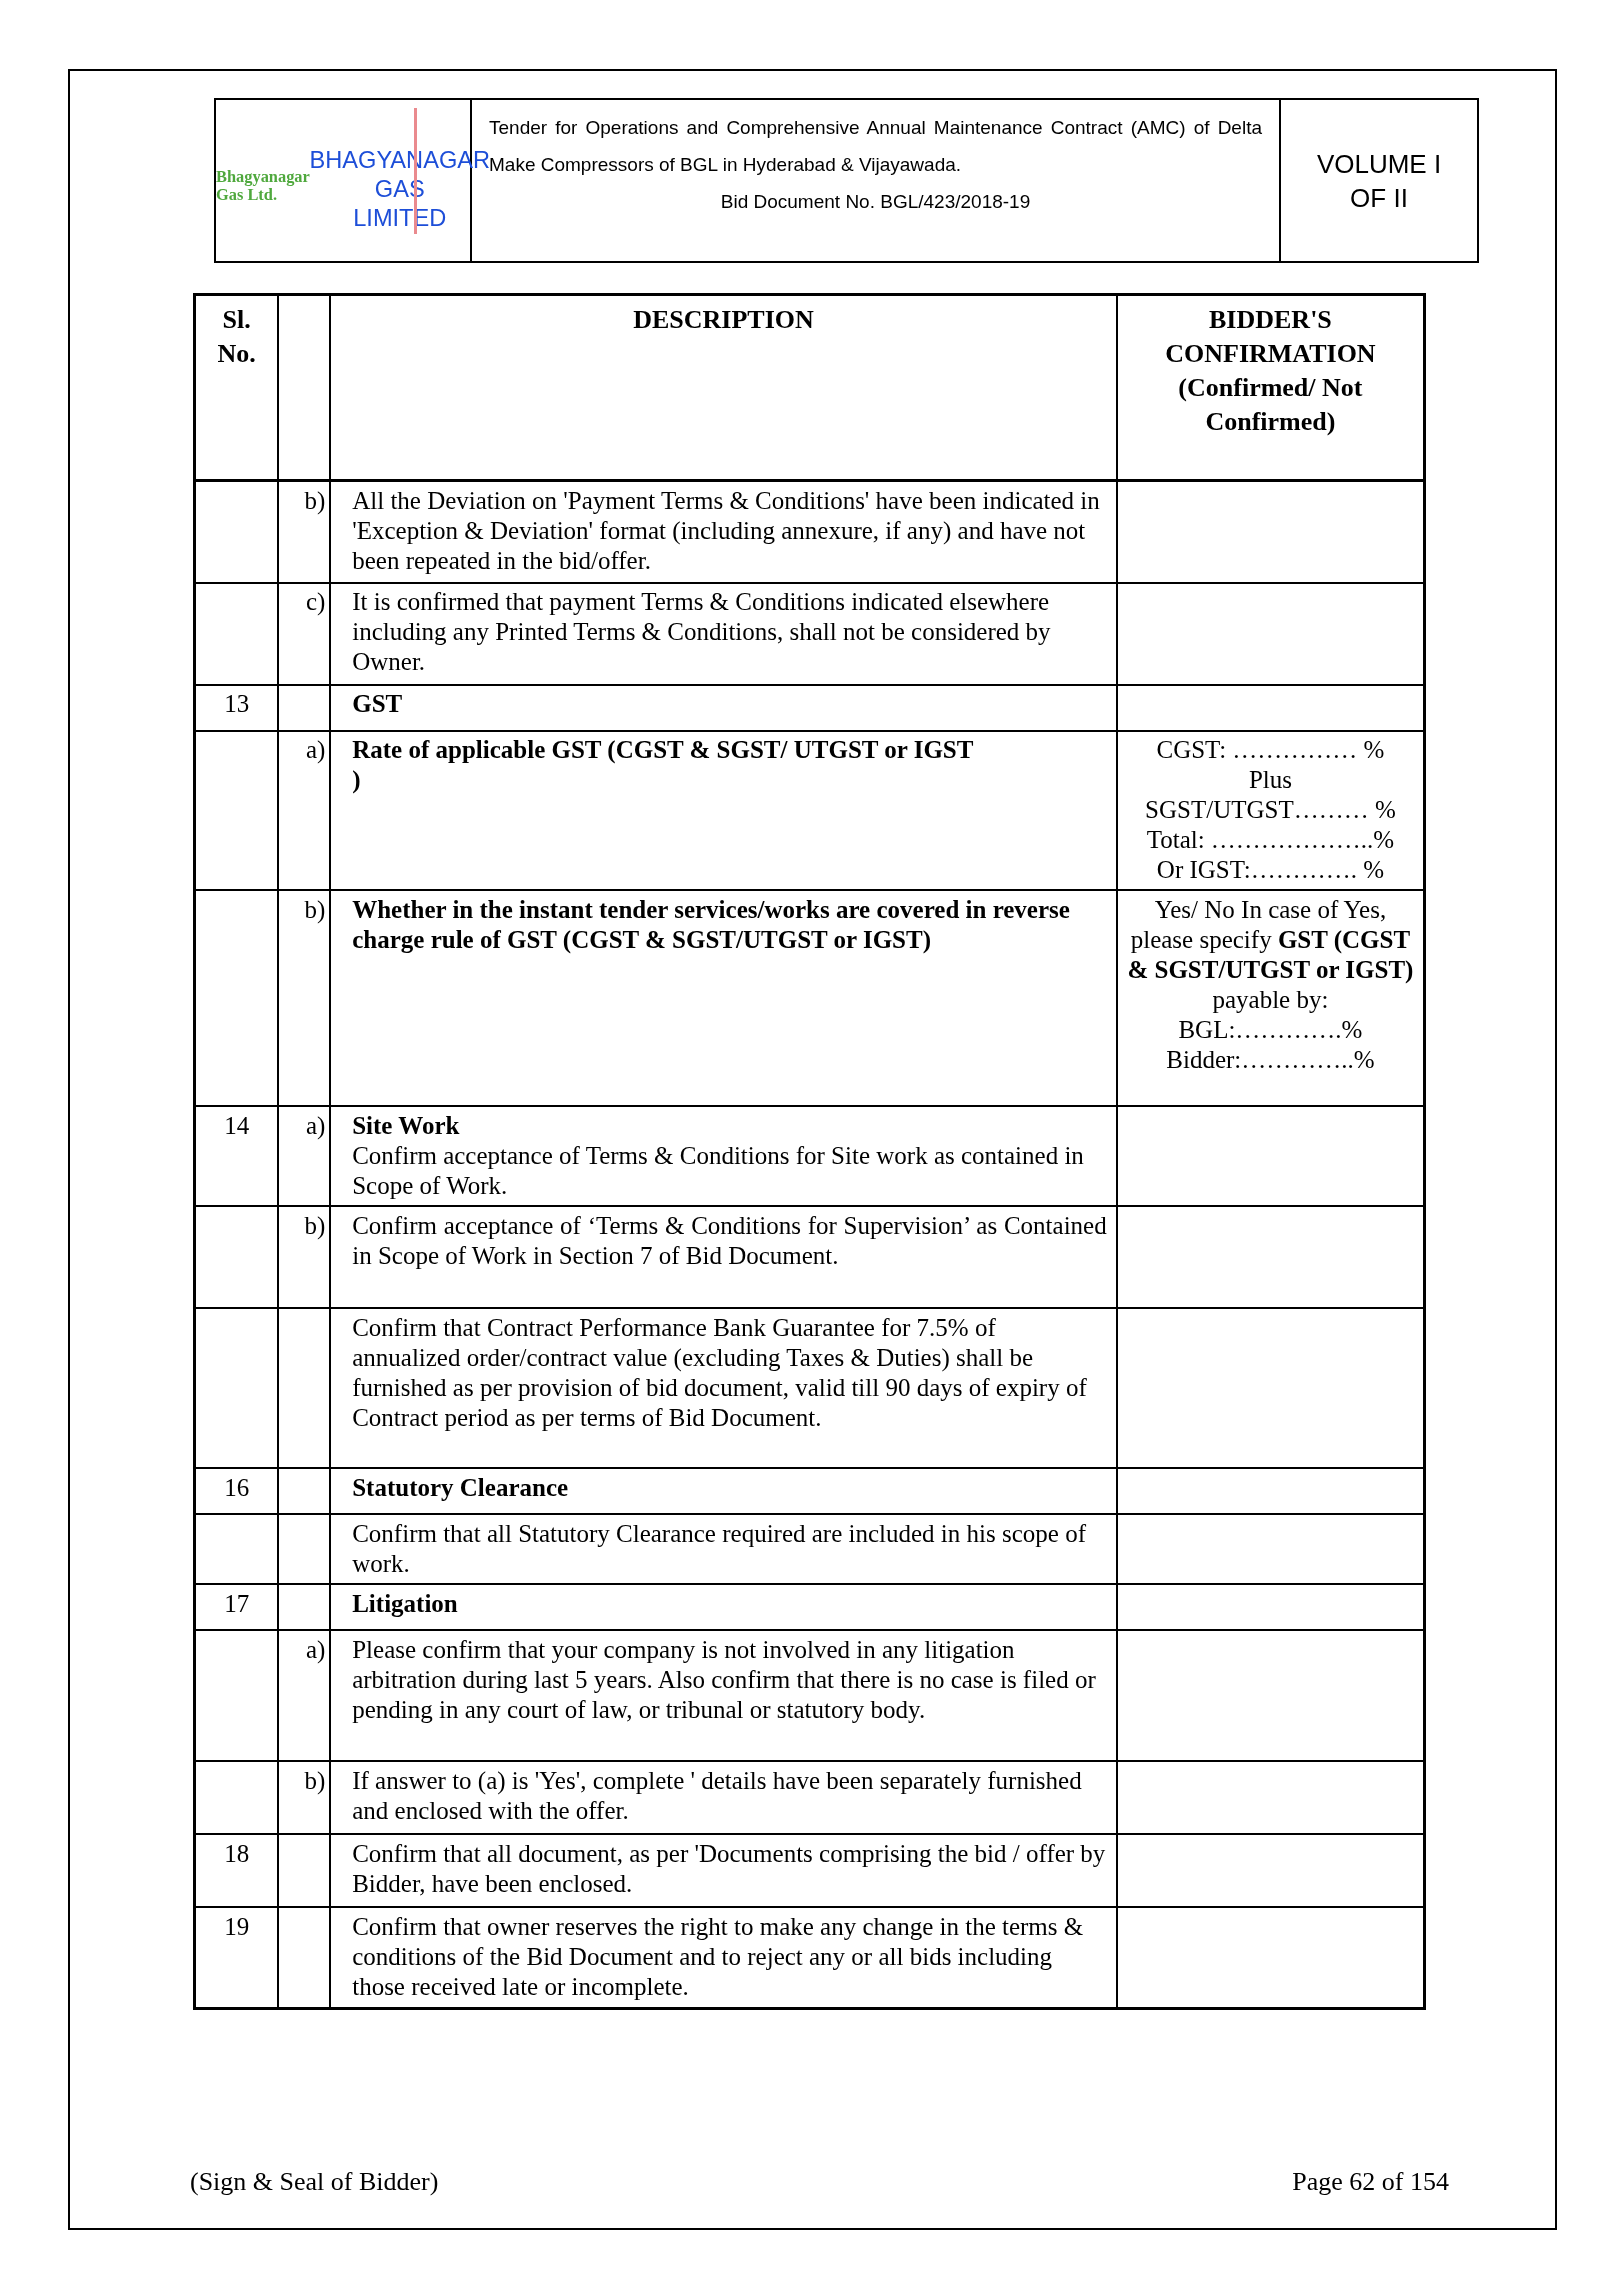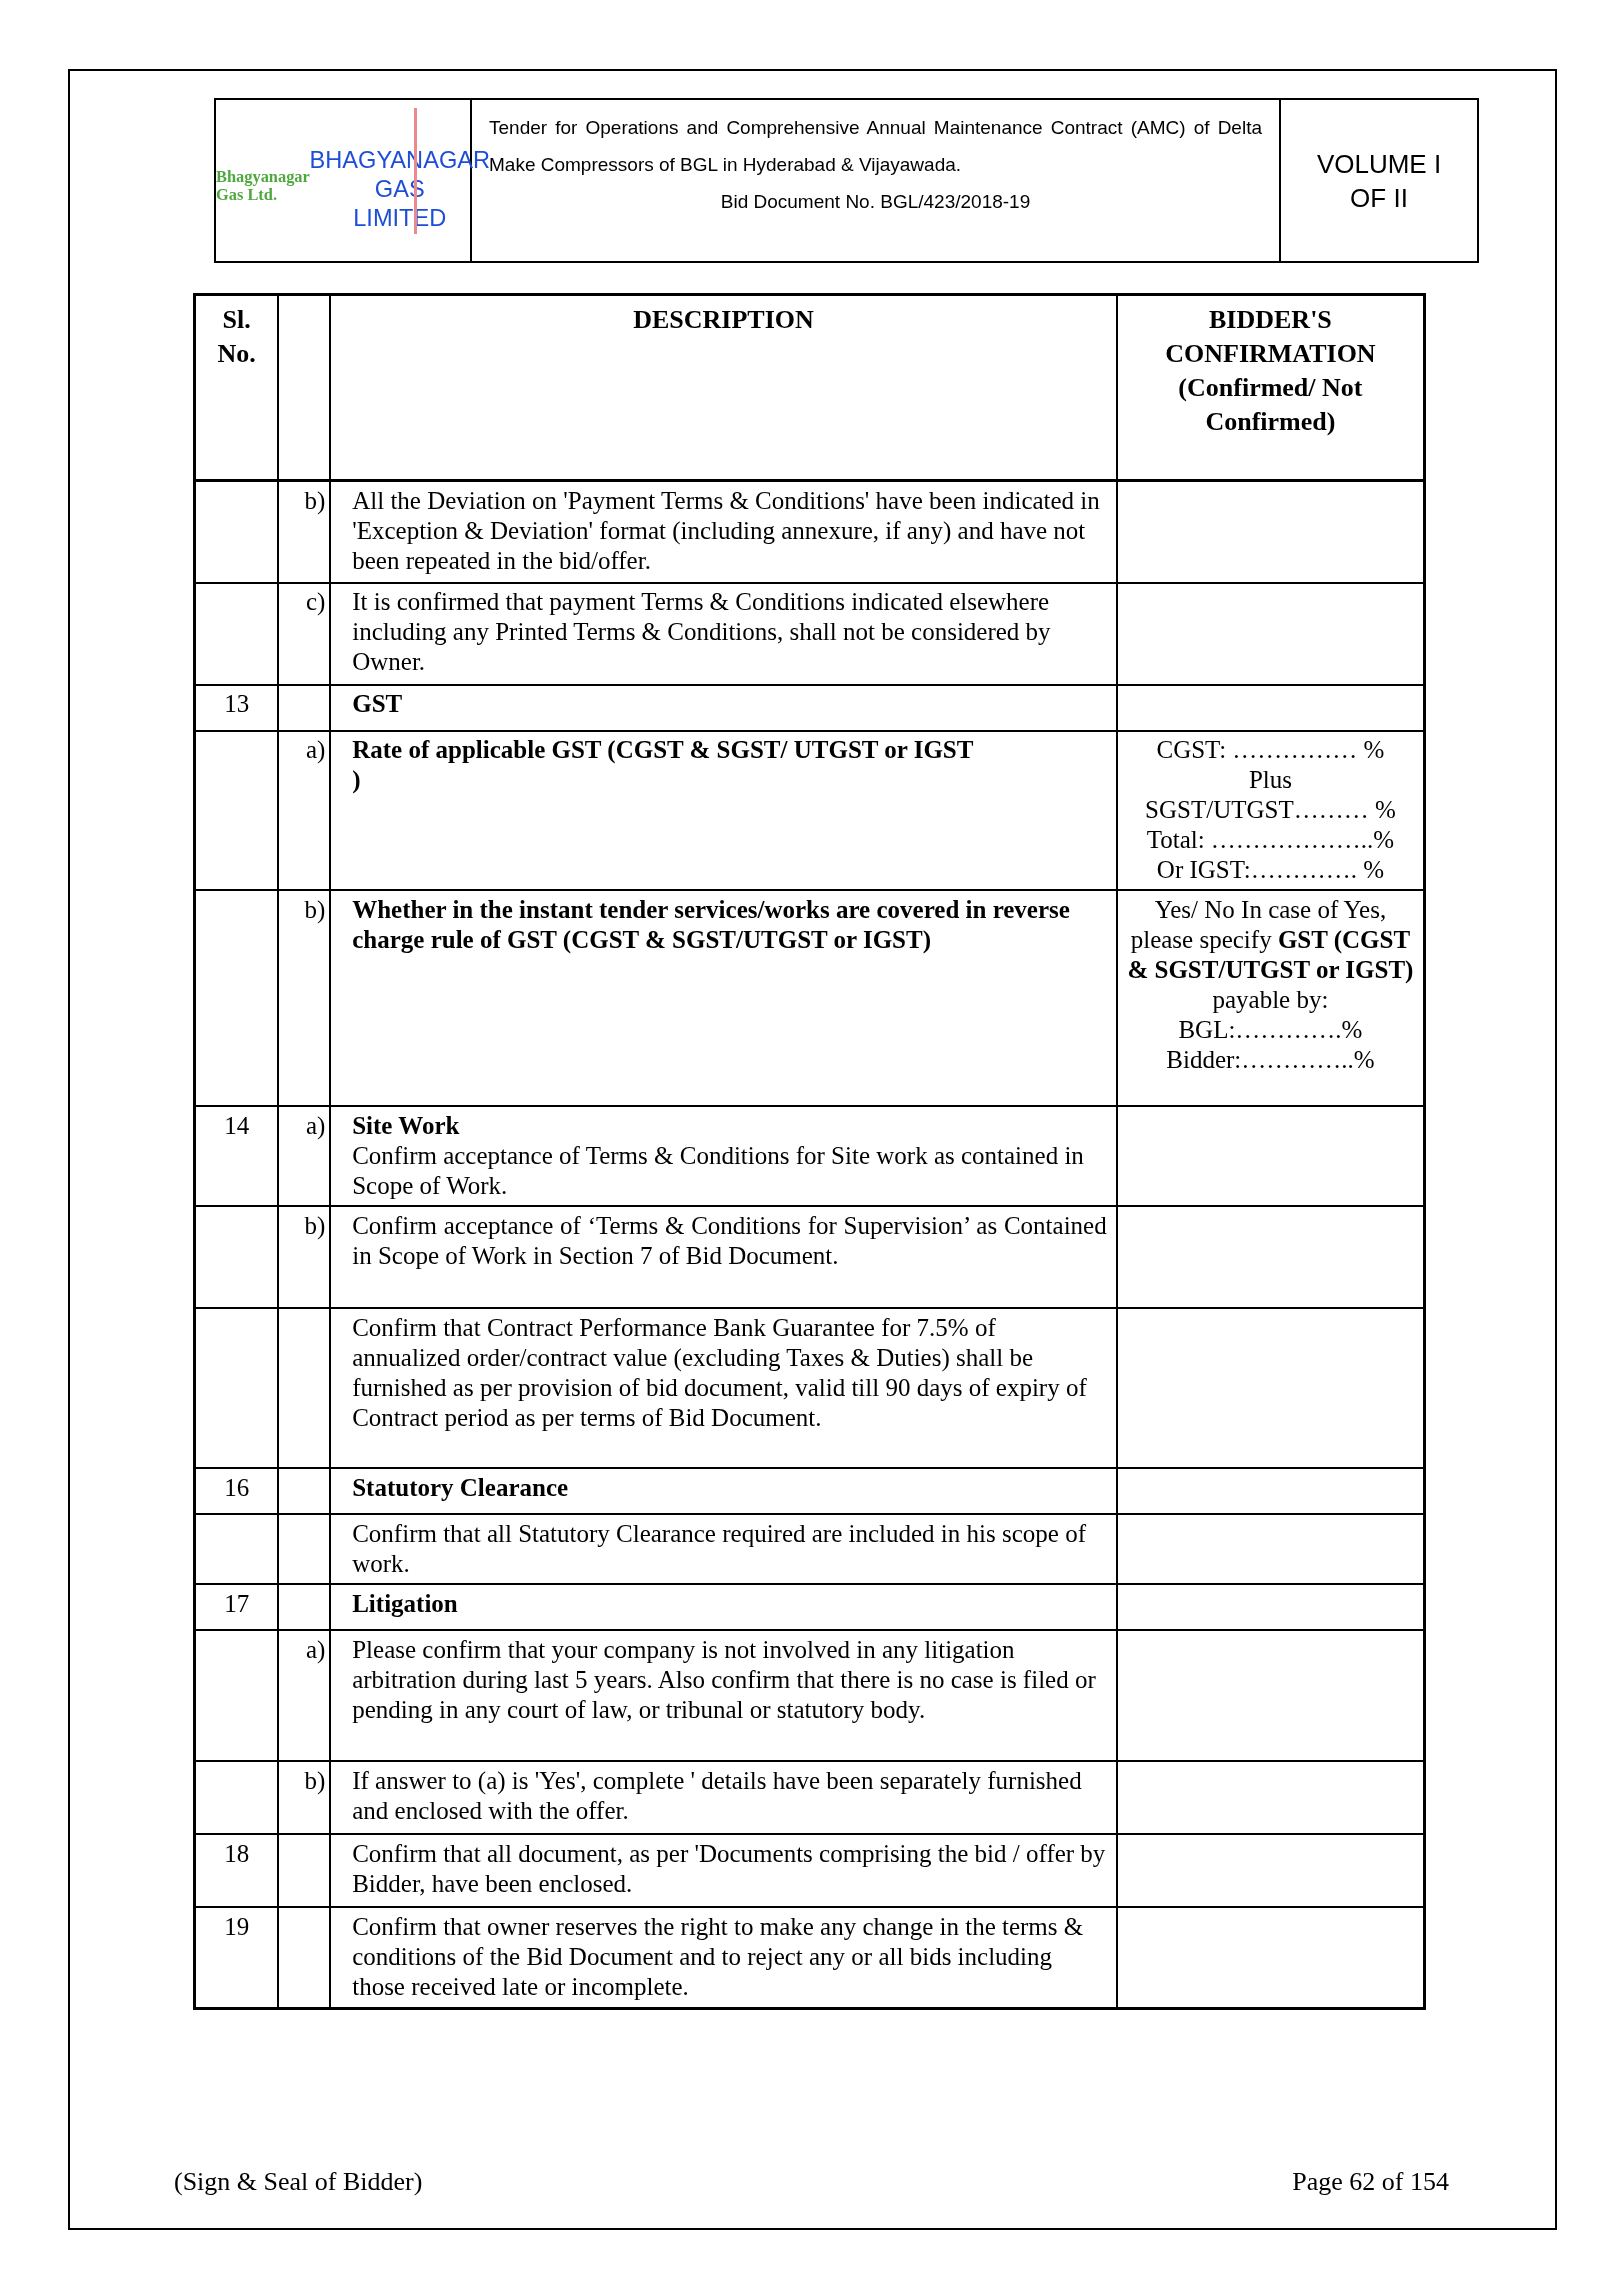--- a/index.html
+++ b/index.html
@@ -87,21 +87,21 @@
   td.sl-cell   { text-align:center; padding-left:2.6px; padding-right:2.6px; }
   td.letter-cell { text-align:right; padding-left:1.3px; padding-right:3.9px; }
   td.desc-cell { padding-left:21px; padding-right:9.2px; }
   td.conf-cell { text-align:center; padding-left:5.2px; padding-right:5.2px; }
   .desc-bold { font-weight:bold; }
   .desc-head { font-weight:bold; }
   .justify { text-align:justify; }
   .conf-bold { font-weight:bold; }
   
   .footer-sign {
-    position:absolute; left:174px; top:2167px;
+    position:absolute; left:190px; top:2167px;
     font-size:26px;
   }
   .footer-page {
     position:absolute; right:174px; top:2167px;
     font-size:26px; white-space:pre;
   }
   .footer-page .pg-num { font-weight:normal;text-align:right; }
 </style>
 </head>
 <body>

